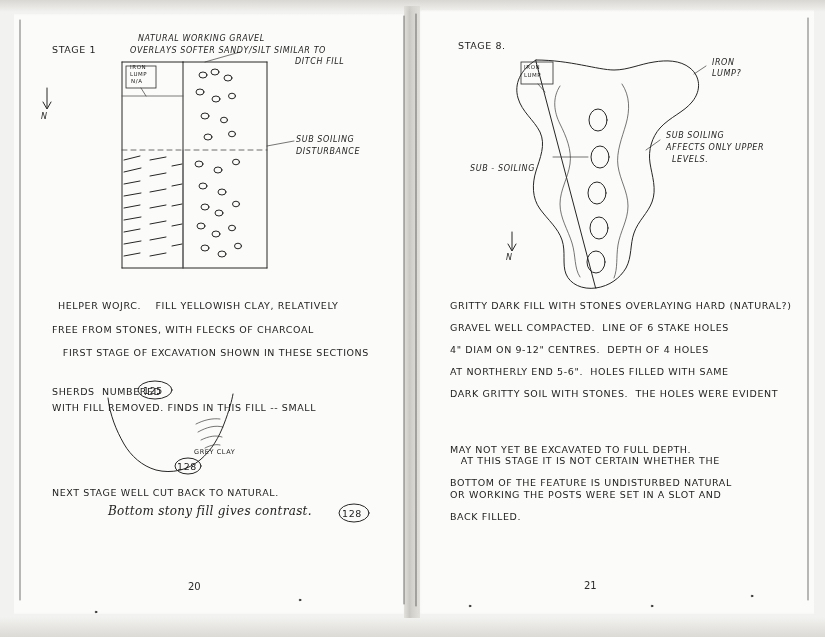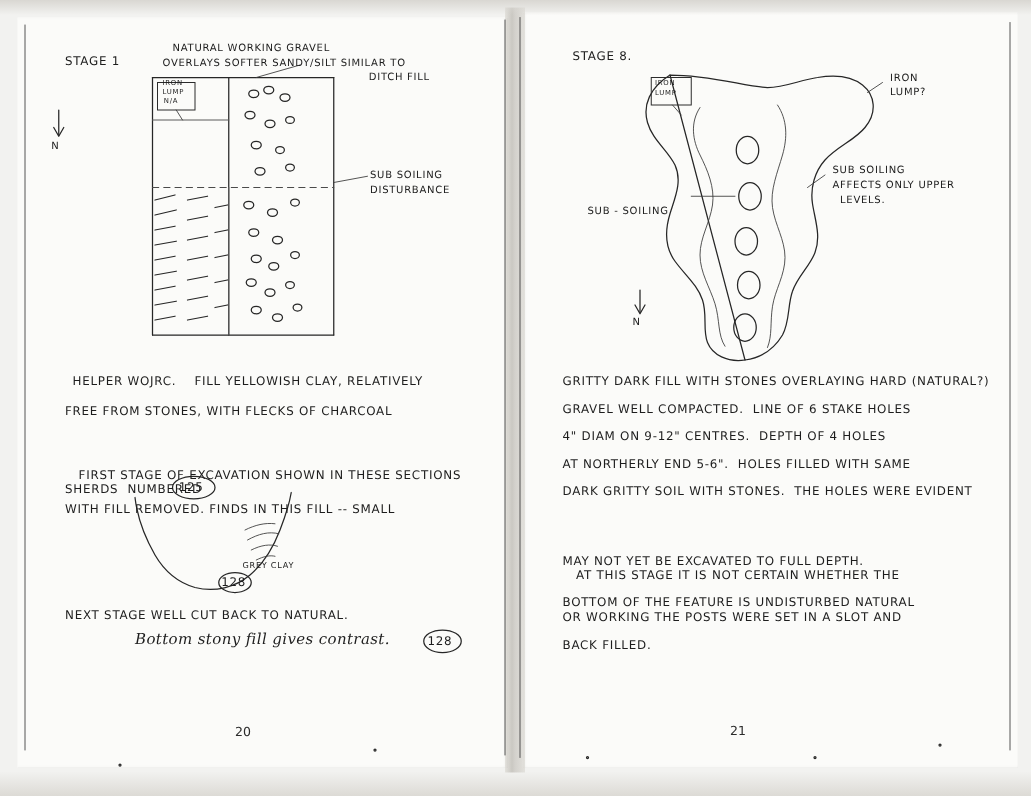--- a/index.html
+++ b/index.html
@@ -57,21 +57,21 @@
   }
   
   .hw {
     position: absolute;
     font-family: "DejaVu Sans", sans-serif;
     color: #1d1d1d;
     letter-spacing: 0.6px;
     white-space: pre;
     transform-origin: left top;
   }
-  .hw-sm { font-size: 8px; }
+  .hw-sm { font-size: 8px; font-style: italic; }
   .hw-md { font-size: 9.5px; }
   .cursive {
     font-family: "DejaVu Serif", serif;
     font-style: italic;
     font-size: 12px;
     letter-spacing: 0.3px;
   }
   .pageno {
     position: absolute;
     font-family: "DejaVu Sans", sans-serif;
@@ -244,21 +244,21 @@
 
   <div class="hw" style="left:130px; top:64px; font-size:5.5px;">IRON</div>
   <div class="hw" style="left:130px; top:71px; font-size:5.5px;">LUMP</div>
   <div class="hw" style="left:131px; top:78px; font-size:5.5px;">N/A</div>
 
   <div class="hw hw-sm" style="left:296px; top:135px;">SUB SOILING</div>
   <div class="hw hw-sm" style="left:296px; top:147px;">DISTURBANCE</div>
 
   <div class="hw hw-md" style="left:58px; top:300px;">HELPER WOJRC.    FILL YELLOWISH CLAY, RELATIVELY</div>
   <div class="hw hw-md" style="left:52px; top:324px;">FREE FROM STONES, WITH FLECKS OF CHARCOAL</div>
-  <div class="hw hw-md" style="left:52px; top:347px;margin-top:28px;">   FIRST STAGE OF EXCAVATION SHOWN IN THESE SECTIONS</div>
+  <div class="hw hw-md" style="left:52px; top:347px;">   FIRST STAGE OF EXCAVATION SHOWN IN THESE SECTIONS</div>
   <div class="hw hw-md" style="left:52px; top:374px;margin-top:28px;">WITH FILL REMOVED. FINDS IN THIS FILL -- SMALL</div>
   <div class="hw hw-md" style="left:52px; top:386px;">SHERDS  NUMBERED</div>
 
   <div class="hw hw-md" style="left:143px; top:385px;">125</div>
   <div class="hw" style="left:194px; top:448px; font-size:6.5px;">GREY CLAY</div>
   <div class="hw hw-md" style="left:177px; top:461px;">128</div>
 
   <div class="hw cursive" style="left:108px; top:504px;">Bottom stony fill gives contrast.</div>
   <div class="hw hw-md" style="left:52px; top:487px;">NEXT STAGE WELL CUT BACK TO NATURAL.</div>
   <div class="hw hw-md" style="left:342px; top:508px;">128</div>

